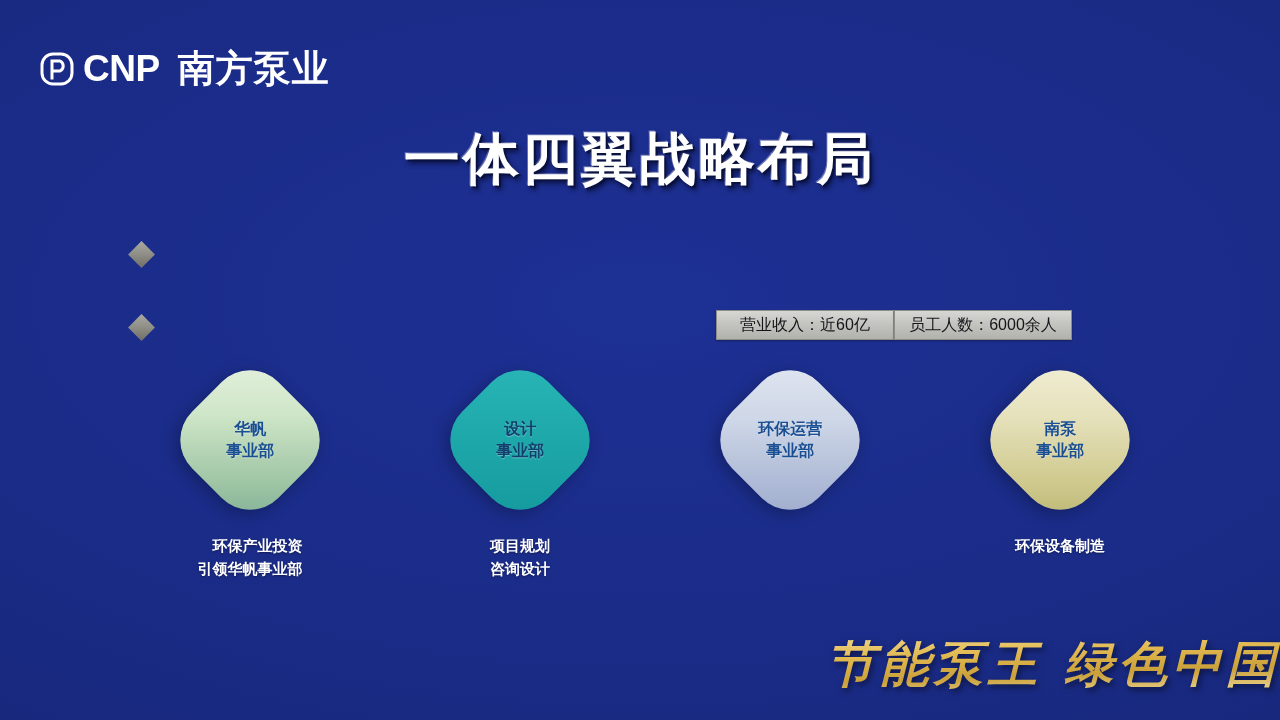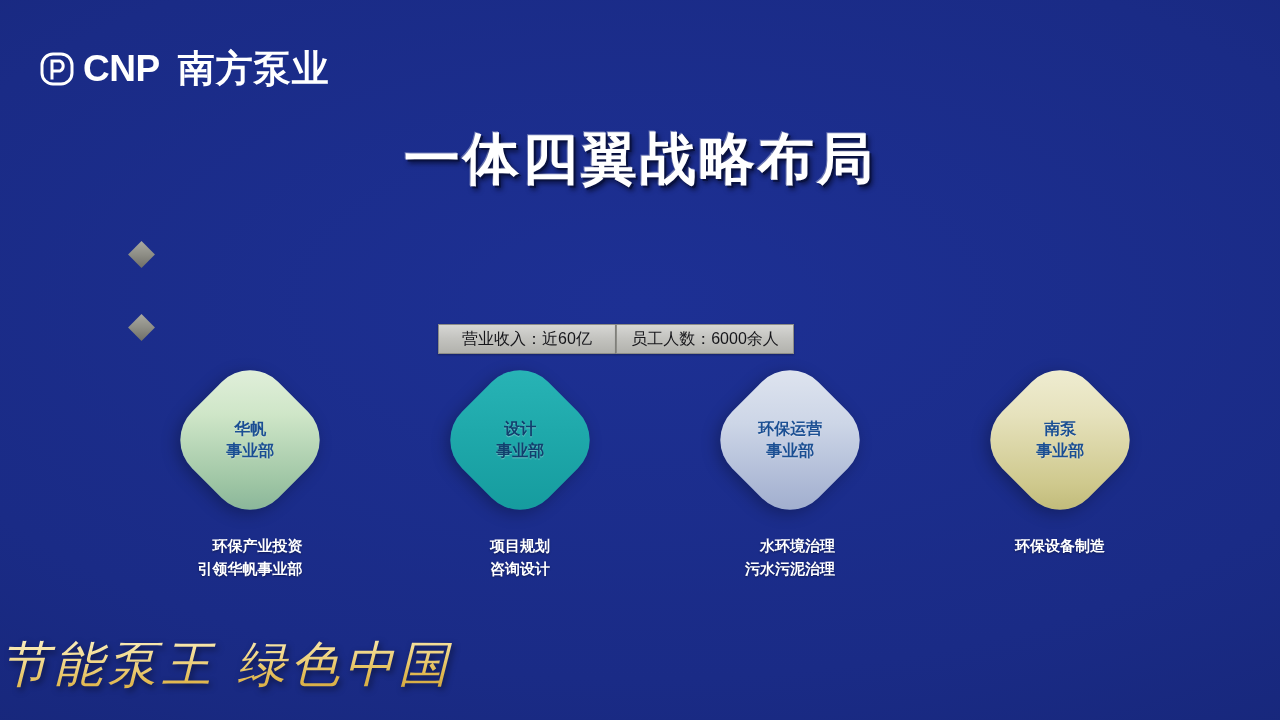--- a/index.html
+++ b/index.html
@@ -86,24 +86,24 @@
     line-height: 1.62;
     color: #ffffff;
     text-align: justify;
     text-shadow: 0 1px 2px rgba(0,0,0,0.35);
   }
 
   
   #stats {
     position: absolute;
     left: 160px;
-    top: 324px;
+    top: 310px;
     width: 912px;
     display: flex;
-    justify-content: center;
+    justify-content: flex-end;
   }
   .stat-box {
     height: 30px;
     display: flex;
     align-items: center;
     justify-content: center;
     padding: 0 14px;
     min-width: 178px;
     box-sizing: border-box;
     background: linear-gradient(180deg, #d7d7d4 0%, #c3c3bf 48%, #b2b2ad 100%);
@@ -173,24 +173,24 @@
     line-height: 1.55;
     text-shadow: 0 1px 2px rgba(0,0,0,0.4);
   }
 
   
   #slogan {
     position: absolute;
     left: 0;
     bottom: 22px;
     width: 100%;
-    text-align: left;
+    text-align: right;
     font-family: "DejaVu Serif", "Liberation Serif", serif;
     font-size: 49px;
-    font-weight: 400;
+    font-weight: 700;
     font-style: italic;
     letter-spacing: 5px;
     background: linear-gradient(178deg, #fdf6d4 0%, #f3dc92 26%, #e0b74e 52%, #caa03a 72%, #f6e6ae 100%);
     -webkit-background-clip: text;
     background-clip: text;
     color: transparent;
     -webkit-text-fill-color: transparent;
     filter: drop-shadow(2px 3px 3px rgba(0,0,0,0.5));
   }
 </style>
@@ -254,24 +254,20 @@
 
     <div class="pillar">
       <div class="squircle-wrap">
         <div class="squircle sq-3">
           <div class="label">
             <div>环保运营</div>
             <div>事业部</div>
           </div>
         </div>
       </div>
-      <div class="caption">
-        <div>水环境治理</div>
-        <div>污水污泥治理</div>
-      </div>
     </div>
 
     <div class="pillar">
       <div class="squircle-wrap">
         <div class="squircle sq-4">
           <div class="label">
             <div>南泵</div>
             <div>事业部</div>
           </div>
         </div>

